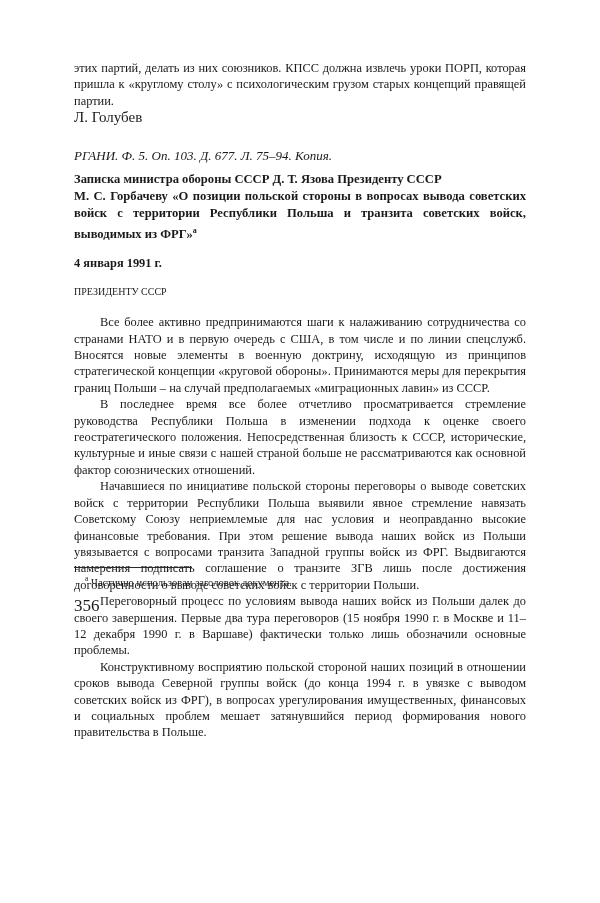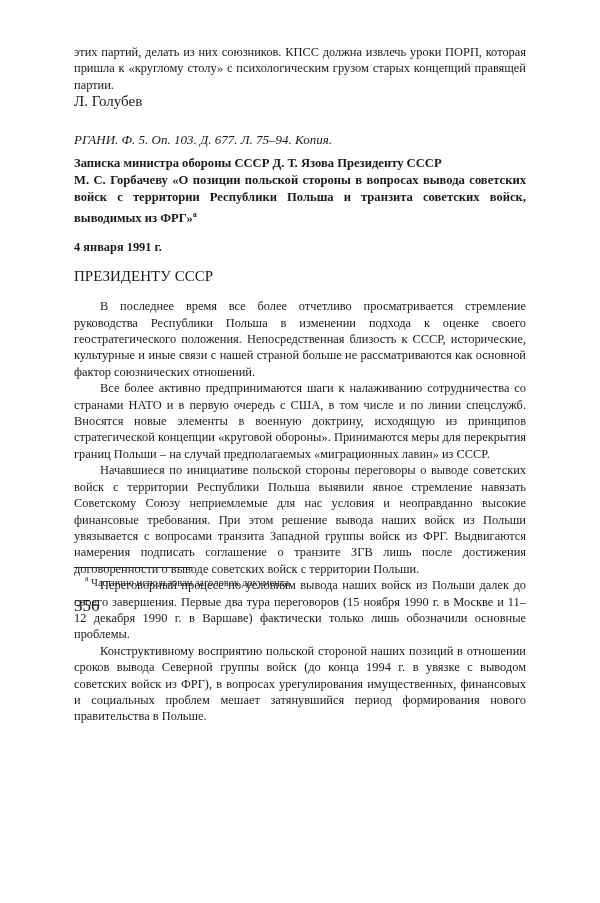--- a/index.html
+++ b/index.html
@@ -13,21 +13,21 @@
     font-family: "Liberation Serif", serif;
     color: #1a1a1a;
     position: relative;
     overflow: hidden;
   }
   .page {
     position: relative;
     width: 600px;
     height: 648px;
     box-sizing: border-box;
-    padding: 44px 74px 0 74px;
+    padding: 60px 74px 0 74px;
   }
   .para {
     font-size: 12.4px;
     line-height: 16.4px;
     text-align: justify;
     text-indent: 26px;
     margin: 0;
     hyphens: auto;
   }
   .top-block .para {
@@ -62,21 +62,21 @@
     vertical-align: super;
   }
   .doc-date {
     text-align: left;
     font-weight: bold;
     font-size: 12.4px;
     margin-top: 13px;
   }
   .addressee {
     margin-top: 13px;
-    font-size: 15px;
+    font-size: 10px;
     line-height: 16.4px;
   }
   .addressee .line2 {
     padding-left: 26px;
   }
   .body-block {
     margin-top: 14px;
   }
   .body-block .para + .para {
     margin-top: 0;
@@ -128,22 +128,22 @@
     <span>М. С. Горбачеву «О позиции польской стороны в вопросах вывода советских войск с территории Республики Польша и транзита советских войск, выводимых из ФРГ»</span><sup>а</sup>
   </div>
 
   <div class="doc-date">4 января 1991 г.</div>
 
   <div class="addressee">
     <div class="line1">ПРЕЗИДЕНТУ СССР</div>
   </div>
 
   <div class="body-block">
+    <p class="para">Все более активно предпринимаются шаги к налаживанию сотрудничества со странами НАТО и в первую очередь с США, в том числе и по линии спецслужб. Вносятся новые элементы в военную доктрину, исходящую из принципов стратегической концепции «круговой обороны». Принимаются меры для перекрытия границ Польши – на случай предполагаемых «миграционных лавин» из СССР.</p>
     <p class="para">В последнее время все более отчетливо просматривается стремление руководства Республики Польша в изменении подхода к оценке своего геостратегического положения. Непосредственная близость к СССР, исторические, культурные и иные связи с нашей страной больше не рассматриваются как основной фактор союзнических отношений.</p>
-    <p class="para">Все более активно предпринимаются шаги к налаживанию сотрудничества со странами НАТО и в первую очередь с США, в том числе и по линии спецслужб. Вносятся новые элементы в военную доктрину, исходящую из принципов стратегической концепции «круговой обороны». Принимаются меры для перекрытия границ Польши – на случай предполагаемых «миграционных лавин» из СССР.</p>
     <p class="para">Начавшиеся по инициативе польской стороны переговоры о выводе советских войск с территории Республики Польша выявили явное стремление навязать Советскому Союзу неприемлемые для нас условия и неоправданно высокие финансовые требования. При этом решение вывода наших войск из Польши увязывается с вопросами транзита Западной группы войск из ФРГ. Выдвигаются намерения подписать соглашение о транзите ЗГВ лишь после достижения договоренности о выводе советских войск с территории Польши.</p>
     <p class="para">Переговорный процесс по условиям вывода наших войск из Польши далек до своего завершения. Первые два тура переговоров (15 ноября 1990 г. в Москве и 11–12 декабря 1990 г. в Варшаве) фактически только лишь обозначили основные проблемы.</p>
     <p class="para">Конструктивному восприятию польской стороной наших позиций в отношении сроков вывода Северной группы войск (до конца 1994 г. в увязке с выводом советских войск из ФРГ), в вопросах урегулирования имущественных, финансовых и социальных проблем мешает затянувшийся период формирования нового правительства в Польше.</p>
   </div>
 
   <div class="footer-zone">
     <div class="footnote-sep"></div>
     <div class="footnote">
       <sup>а</sup>
       <span>Частично использован заголовок документа.</span>

